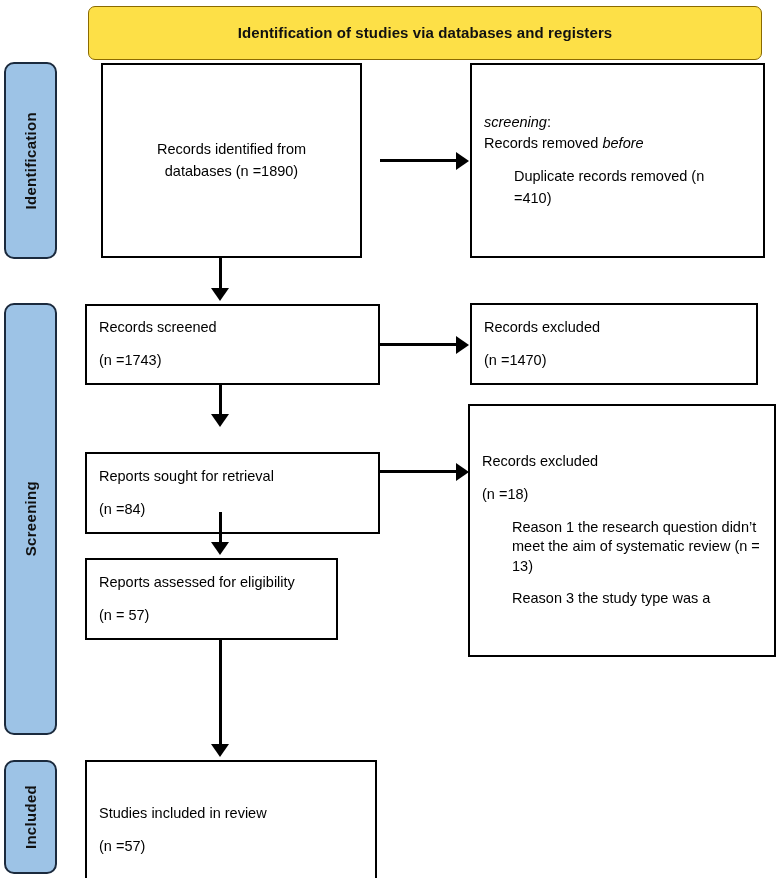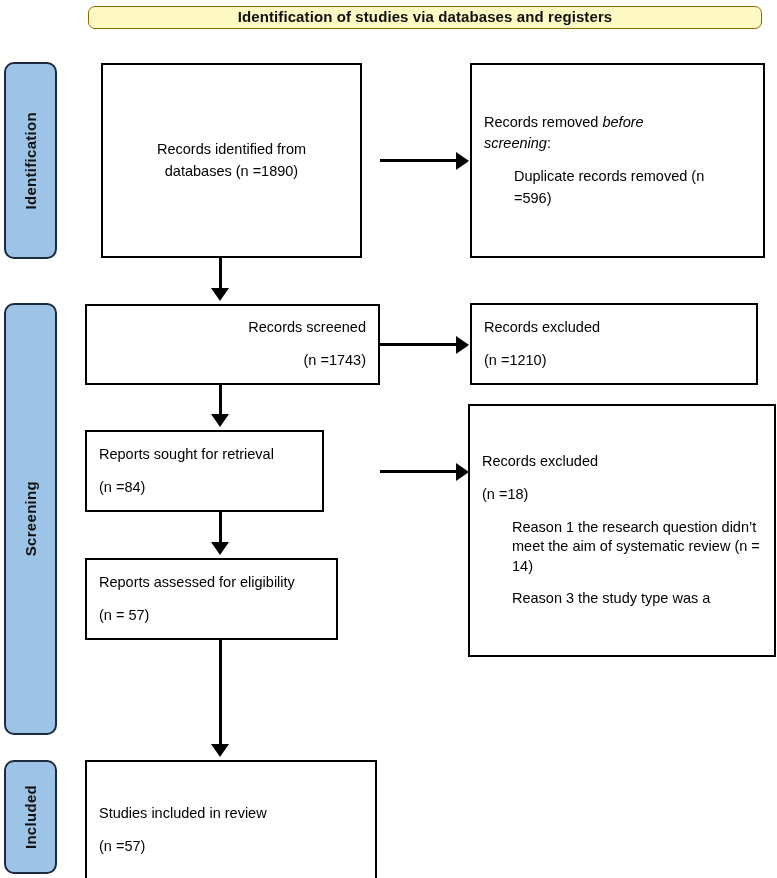--- a/index.html
+++ b/index.html
@@ -19,22 +19,22 @@
     overflow: hidden;
     background: #ffffff;
   }
 
   
   .banner {
     position: absolute;
     left: 88px;
     top: 6px;
     width: 674px;
-    height: 23px;
-    background: #fef9c3;
+    height: 54px;
+    background: #fde047;
     border: 1px solid #8a6a00;
     border-radius: 7px;
     display: flex;
     align-items: center;
     justify-content: center;
     box-sizing: border-box;
   }
   .banner-text {
     font-size: 15px;
     font-weight: bold;
@@ -87,23 +87,23 @@
     color: #000000;
   }
   .flow-box .line + .line { margin-top: 0.95em; }
   .flow-box .line.tight + .line.tight { margin-top: 0.15em; }
   .flow-box .indent { padding-left: 30px; }
   .flow-box em { font-style: italic; }
 
   
   #box-identified   { left: 101px;  top: 63px;  width: 261px; height: 195px; align-items: center; }
   #box-removed      { left: 470px; top: 63px;  width: 295px; height: 195px; }
-  #box-screened     { left: 85px;  top: 304px; width: 295px; height: 81px; align-items: flex-end;  }
+  #box-screened     { left: 85px;  top: 304px; width: 295px; height: 81px;  }
   #box-excluded-1   { left: 470px; top: 303px; width: 288px; height: 82px;  }
-  #box-sought       { left: 85px;  top: 430px; width: 239px; height: 82px;  }
+  #box-sought       { left: 85px;  top: 452px; width: 295px; height: 82px;  }
   #box-excluded-2   { left: 468px; top: 404px; width: 308px; height: 253px; }
   #box-assessed     { left: 85px;  top: 558px; width: 253px; height: 82px;  }
   #box-included     { left: 85px;  top: 760px; width: 292px; height: 141px; }
 
   
   #box-removed, #box-excluded-2 { justify-content: center; }
 
   
   .v-line {
     position: absolute;
@@ -168,45 +168,45 @@
   <div class="stage-bar" id="stage-included">
     <span class="stage-label">Included</span>
   </div>
 
   <div class="flow-box" id="box-identified">
     <div class="line tight">Records identified from</div>
     <div class="line tight">databases (n =1890)</div>
   </div>
 
   <div class="flow-box" id="box-removed">
+    <div class="line tight"><em>screening</em><span>:</span></div>
     <div class="line tight"><span>Records removed </span><em>before</em></div>
-    <div class="line tight"><em>screening</em><span>:</span></div>
     <div class="line indent">Duplicate records removed (n</div>
-    <div class="line tight indent" style="margin-top:0.15em">=596)</div>
+    <div class="line tight indent" style="margin-top:0.15em">=410)</div>
   </div>
 
   <div class="flow-box" id="box-screened">
     <div class="line">Records screened</div>
     <div class="line">(n =1743)</div>
   </div>
 
   <div class="flow-box" id="box-excluded-1">
     <div class="line">Records excluded</div>
-    <div class="line">(n =1210)</div>
+    <div class="line">(n =1470)</div>
   </div>
 
   <div class="flow-box" id="box-sought">
     <div class="line">Reports sought for retrieval</div>
     <div class="line">(n =84)</div>
   </div>
 
   <div class="flow-box" id="box-excluded-2">
     <div class="line">Records excluded</div>
     <div class="line">(n =18)</div>
-    <div class="line indent">Reason 1 the research question didn’t meet the aim of systematic review (n = 14)</div>
+    <div class="line indent">Reason 1 the research question didn’t meet the aim of systematic review (n = 13)</div>
     <div class="line indent">Reason 3 the study type was a</div>
   </div>
 
   <div class="flow-box" id="box-assessed">
     <div class="line">Reports assessed for eligibility</div>
     <div class="line">(n = 57)</div>
   </div>
 
   <div class="flow-box" id="box-included">
     <div class="line">Studies included in review</div>

